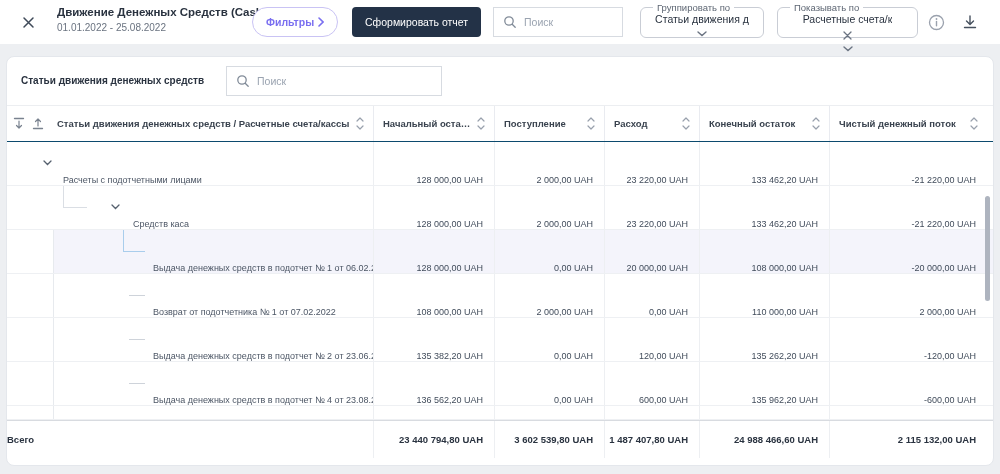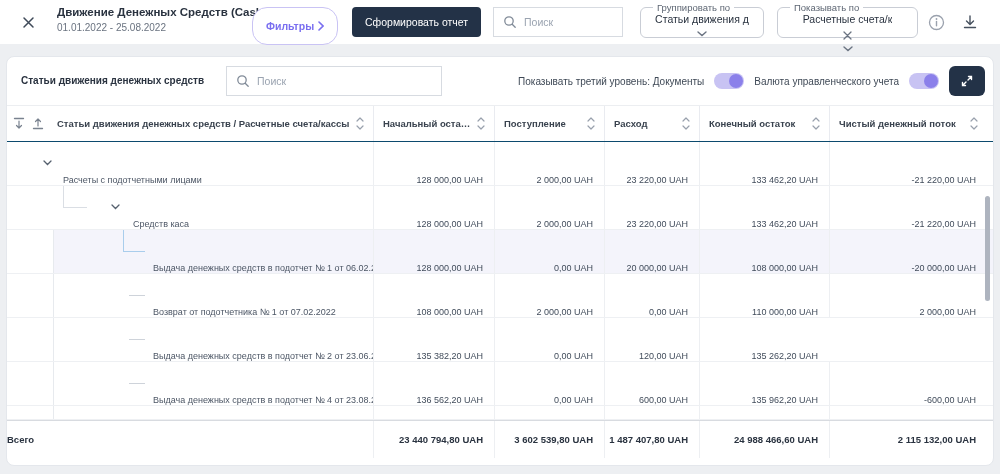--- a/index.html
+++ b/index.html
@@ -6,21 +6,21 @@
   html,body { width:1000px; height:474px; }
   body { font-family:"Liberation Sans", sans-serif; background:#edeff2; position:relative; overflow:hidden; color:#2a3340; }
 
   
   .topbar { position:absolute; left:0; top:0; width:1000px; height:44px; background:#fff; }
   .iconbtn { background:none; border:none; cursor:pointer; display:flex; align-items:center; justify-content:center; }
   .closebtn { position:absolute; left:20px; top:14px; width:16px; height:16px; }
   .titlewrap { position:absolute; left:57px; top:6px; }
   .title { font-size:11.5px; font-weight:bold; color:#2a3340; display:flex; align-items:center; gap:5px; white-space:nowrap; }
   .daterange { font-size:10px; color:#6a7380; margin-top:4px; }
-  .filtersbtn { position:absolute; left:252px; top:7px; width:86px; height:38px; border:1px solid #c9c3f4; border-radius:15px; background:#fff; color:#7a6ff0; font-size:10.5px; font-weight:bold; display:flex; align-items:center; justify-content:space-between; padding:0 13px; cursor:pointer; font-family:inherit; }
+  .filtersbtn { position:absolute; left:252px; top:7px; width:86px; height:30px; border:1px solid #c9c3f4; border-radius:15px; background:#fff; color:#7a6ff0; font-size:10.5px; font-weight:bold; display:flex; align-items:center; justify-content:space-between; padding:0 13px; cursor:pointer; font-family:inherit; }
   .genbtn { position:absolute; left:352px; top:7px; height:30px; border:none; border-radius:4px; background:#233247; color:#fff; font-size:10.5px; padding:0 13px; cursor:pointer; font-family:inherit; }
   .searchbox { position:absolute; display:flex; align-items:center; gap:7px; height:30px; border:1px solid #d7dbe1; border-radius:0; background:#fff; padding:0 9px; }
   .searchbox input { border:none; outline:none; width:100%; font-size:10.5px; font-family:inherit; color:#2a3340; background:transparent; }
   .searchbox input::placeholder { color:#9aa3b0; }
   .search-top { left:493px; top:7px; width:130px; }
   .search-card { left:219px; top:9px; width:216px; }
   .fset { position:absolute; top:2px; height:36px; border:1px solid #c9cdd5; border-radius:6px; background:#fff; padding:0 8px 3px 8px; cursor:pointer; }
   .fset legend { font-size:9.5px; color:#5d6673; padding:0 4px; margin-left:4px; }
   .fset .fval { display:flex; align-items:center; justify-content:space-between; gap:6px; font-size:10.5px; color:#2a3340; white-space:nowrap; overflow:hidden;flex-direction:column; }
   .fset1 { left:640px; width:124px; }
@@ -162,35 +162,20 @@
     <div class="sectitle">Статьи движения денежных средств</div>
     <div class="searchbox search-card">
       <span style="display:flex;">
           <svg width="14" height="14" viewBox="0 0 14 14">
             <circle cx="6" cy="6" r="4.2" stroke="#818b98" stroke-width="1.3" fill="none"></circle>
             <path d="M9.2 9.2l3 3" stroke="#818b98" stroke-width="1.3" stroke-linecap="round"></path>
           </svg>
         </span>
       <input placeholder="Поиск" style="">
     </div>
-    <div class="rightctl">
-      <span class="tglbl">Показывать третий уровень: Документы</span>
-      <span class="toggle">
-          <span class="knob"></span>
-        </span>
-      <span class="tglbl">Валюта управленческого учета</span>
-      <span class="toggle">
-          <span class="knob"></span>
-        </span>
-      <button class="expandbtn">
-        <svg width="14" height="14" viewBox="0 0 14 14">
-            <path d="M8.5 2.5H11.5V5.5M5.5 11.5H2.5V8.5M11.5 2.5L8 6M2.5 11.5L6 8" stroke="#fff" stroke-width="1.4" fill="none" stroke-linecap="round"></path>
-          </svg>
-      </button>
-    </div>
   </div>
 
   <div class="grid thead">
     <div class="hcell hfirst">
       <span class="treeicons">
         <span style="display:flex;">
             <svg width="12" height="13" viewBox="0 0 12 13">
               <path d="M1.5 1.5h9" stroke="#79828f" stroke-width="1.3" stroke-linecap="round"></path>
               <path d="M6 4v7M3.5 8.5L6 11l2.5-2.5" stroke="#79828f" stroke-width="1.2" fill="none" stroke-linecap="round" stroke-linejoin="round"></path>
             </svg>
@@ -316,20 +301,21 @@
       <div class="grid trow lvl3">
     <div class="cell name-cell">
           <span class="gutterbox"></span>
           <span class="dash"></span>
           <span class="nm">Выдача денежных средств в подотчет № 2 от 23.06.2022</span>
         </div>
     <div class="cell num">135 382,20 UAH</div>
     <div class="cell num">0,00 UAH</div>
     <div class="cell num">120,00 UAH</div>
     <div class="cell num">135 262,20 UAH</div>
+    <div class="cell num">-120,00 UAH</div>
   </div>
       <div class="grid trow lvl3">
     <div class="cell name-cell">
           <span class="gutterbox"></span>
           <span class="dash"></span>
           <span class="nm">Выдача денежных средств в подотчет № 4 от 23.08.2022</span>
         </div>
     <div class="cell num">136 562,20 UAH</div>
     <div class="cell num">0,00 UAH</div>
     <div class="cell num">600,00 UAH</div>

